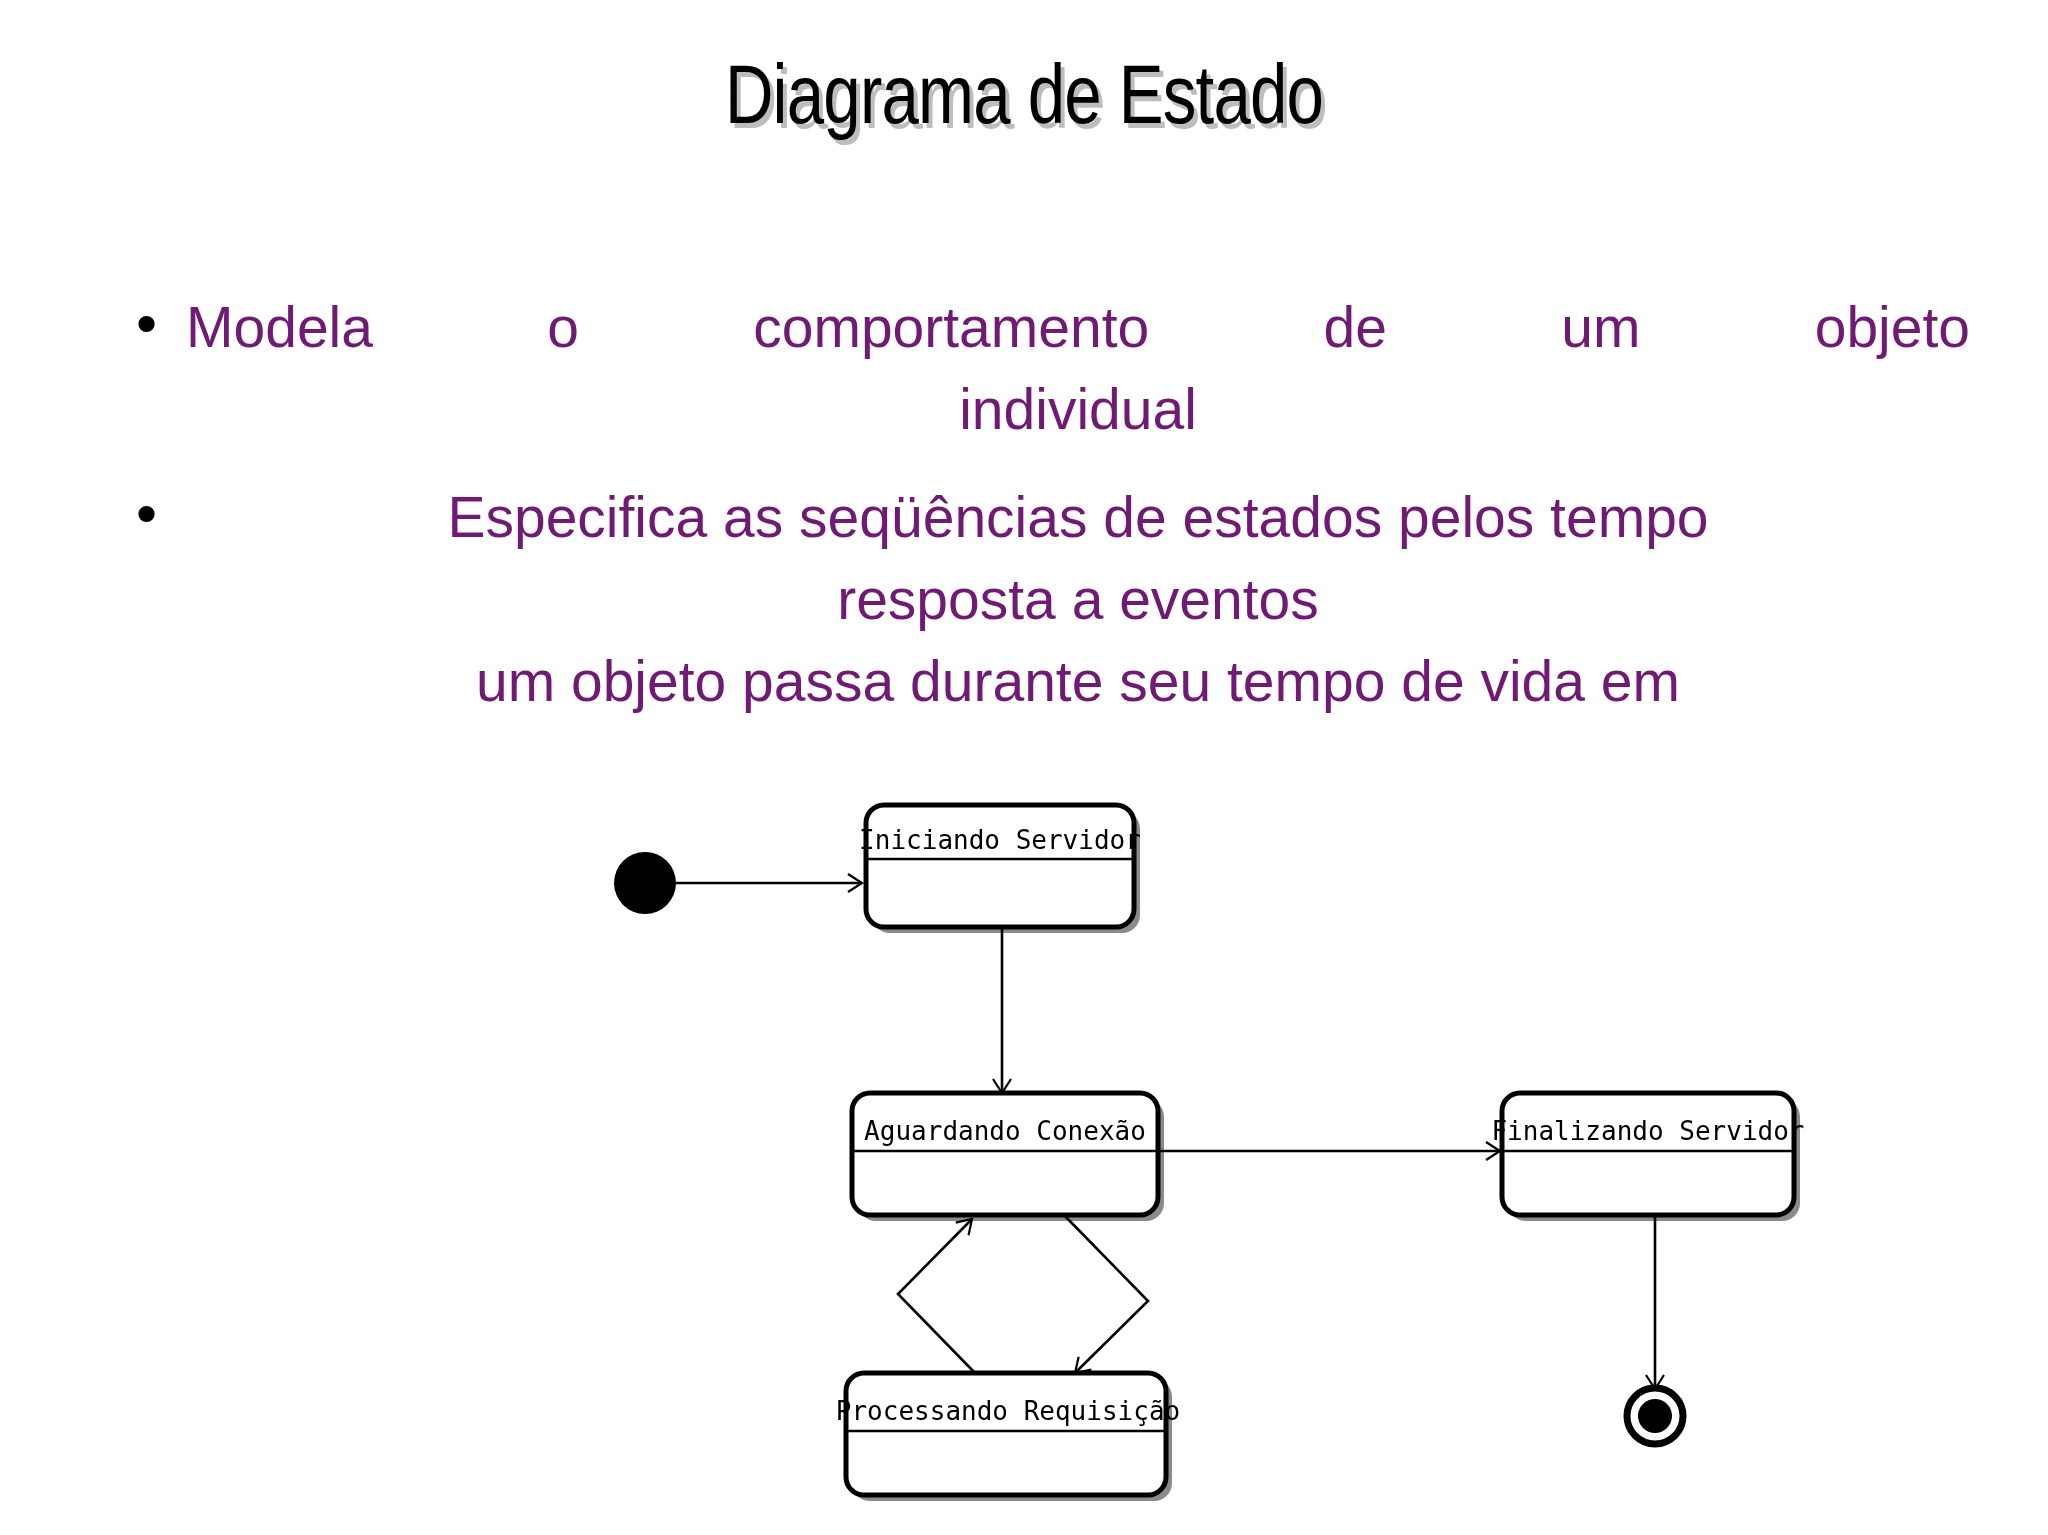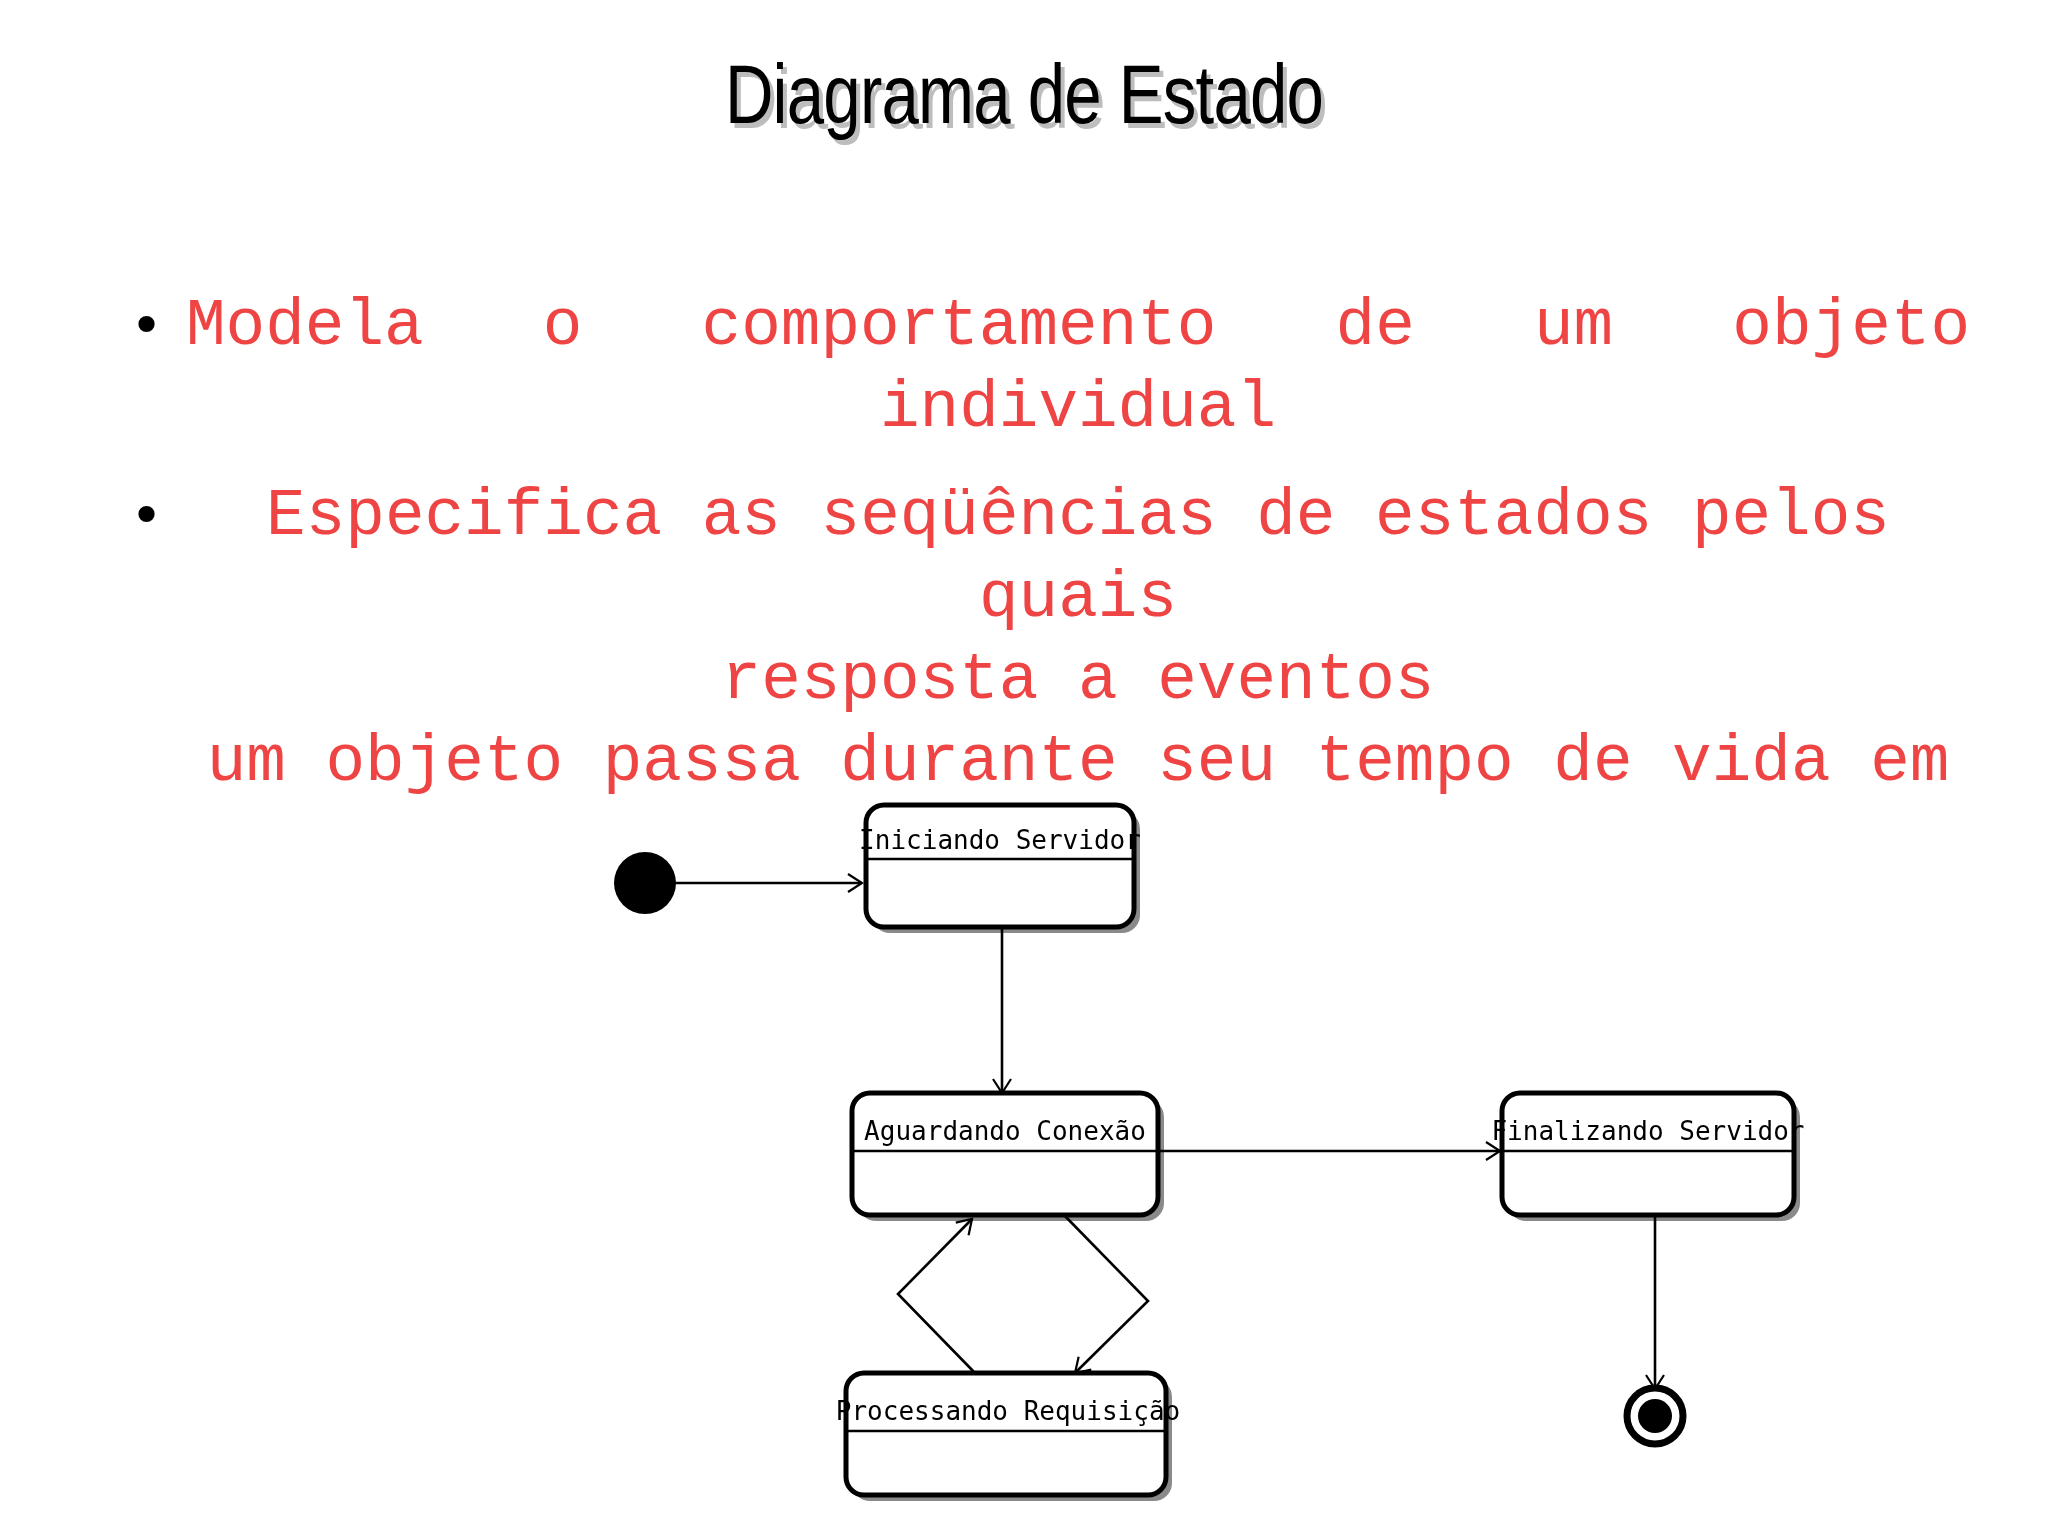--- a/index.html
+++ b/index.html
@@ -51,24 +51,24 @@
     flex: 0 0 68px;
     font-size: 56px;
     line-height: 80px;
     color: #000;
     text-align: left;
     padding-left: 12px;
     box-sizing: border-box;
   }
   .bullet-text {
     flex: 1 1 auto;
-    font-family: Liberation Mono, monospace;
-    font-size: 66px;
+    font-family: Liberation Sans, sans-serif;
+    font-size: 57px;
     line-height: 82px;
-    color: #ef4444;
+    color: #701a75;
     text-align: justify;
     text-justify: inter-word;
   }
   
   .justify-line {
     display: block;
     text-align: justify;
     text-align-last: justify;
   }
   .normal-line {
@@ -104,21 +104,21 @@
     <div class="bullet-marker">•</div>
     <div class="bullet-text">
       <span class="justify-line">Modela o comportamento de um objeto</span>
       <span class="normal-line">individual</span>
     </div>
   </div>
 
   <div class="bullet-row">
     <div class="bullet-marker">•</div>
     <div class="bullet-text">
-      <span class="normal-line">Especifica as seqüências de estados pelos quais</span>
+      <span class="normal-line">Especifica as seqüências de estados pelos tempo</span>
       <span class="normal-line">resposta a eventos</span>
       <span class="normal-line">um objeto passa durante seu tempo de vida em</span>
     </div>
   </div>
 
 </div>
 
 <div id="diagram">
 <svg width="2048" height="1535" viewBox="0 0 2048 1535" xmlns="http://www.w3.org/2000/svg">
 

